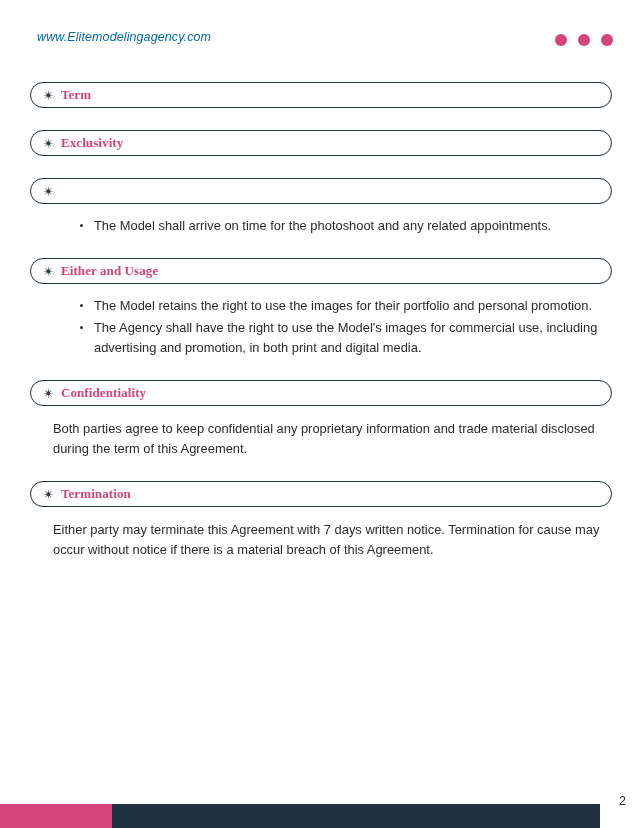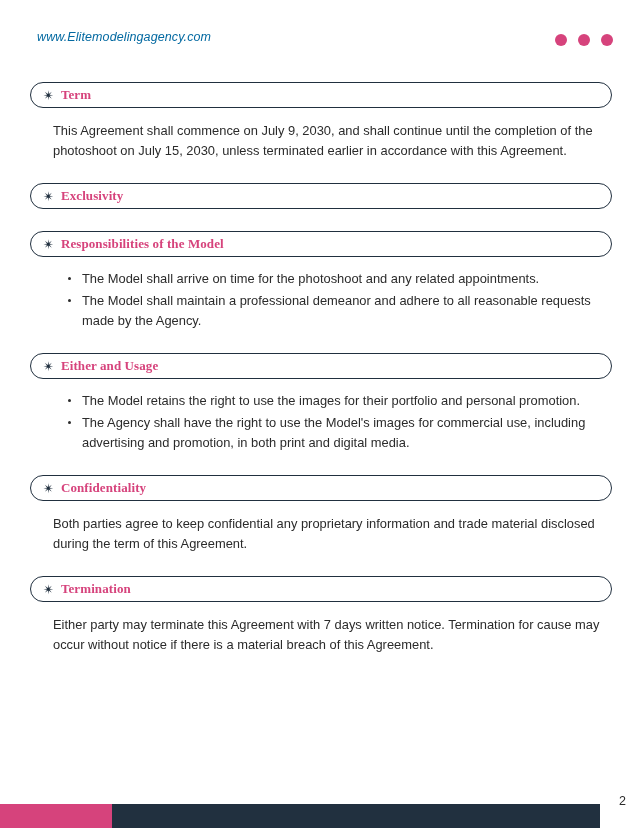--- a/index.html
+++ b/index.html
@@ -99,21 +99,21 @@
 
   .body-text {
     margin: 13px 40px 0 53px;
     font-size: 12.9px;
     line-height: 1.55;
     color: #2b2b2b;
     text-align: left;
   }
 
   ul.bullets {
-    margin: 12px 40px 0 0;
+    margin: 12px 40px 0 12px;
     padding-left: 82px;
     list-style: none;
   }
   ul.bullets li {
     position: relative;
     font-size: 12.9px;
     line-height: 1.55;
     color: #2b2b2b;
     margin-bottom: 2px;
     padding-left: 0;
@@ -177,38 +177,35 @@
       <span class="dot"></span>
     </div>
   </div>
 
   <div class="content" id="content-root">
       <div class="section">
         <div class="pill">
           <span class="pill-icon">✴</span>
           <span class="pill-title">Term</span>
         </div>
-        <div class="body-text">This Agreement shall commence on July 9, 2030, and shall continue until the completion of the photoshoot on July 15, 2030, unless terminated earlier in accordance with this Agreement.</div>
         <div class="gap-after-text"></div>
       </div>
       <div class="section">
         <div class="pill">
           <span class="pill-icon">✴</span>
           <span class="pill-title">Exclusivity</span>
         </div>
         <div class="gap-after-text"></div>
       </div>
       <div class="section">
         <div class="pill">
           <span class="pill-icon">✴</span>
-          <span class="pill-title">Responsibilities of the Model</span>
         </div>
         <ul class="bullets">
           <li>The Model shall arrive on time for the photoshoot and any related appointments.</li>
-          <li>The Model shall maintain a professional demeanor and adhere to all reasonable requests made by the Agency.</li>
         </ul>
         <div class="gap-after-list"></div>
       </div>
       <div class="section">
         <div class="pill">
           <span class="pill-icon">✴</span>
           <span class="pill-title">Either and Usage</span>
         </div>
         <ul class="bullets">
           <li>The Model retains the right to use the images for their portfolio and personal promotion.</li>

